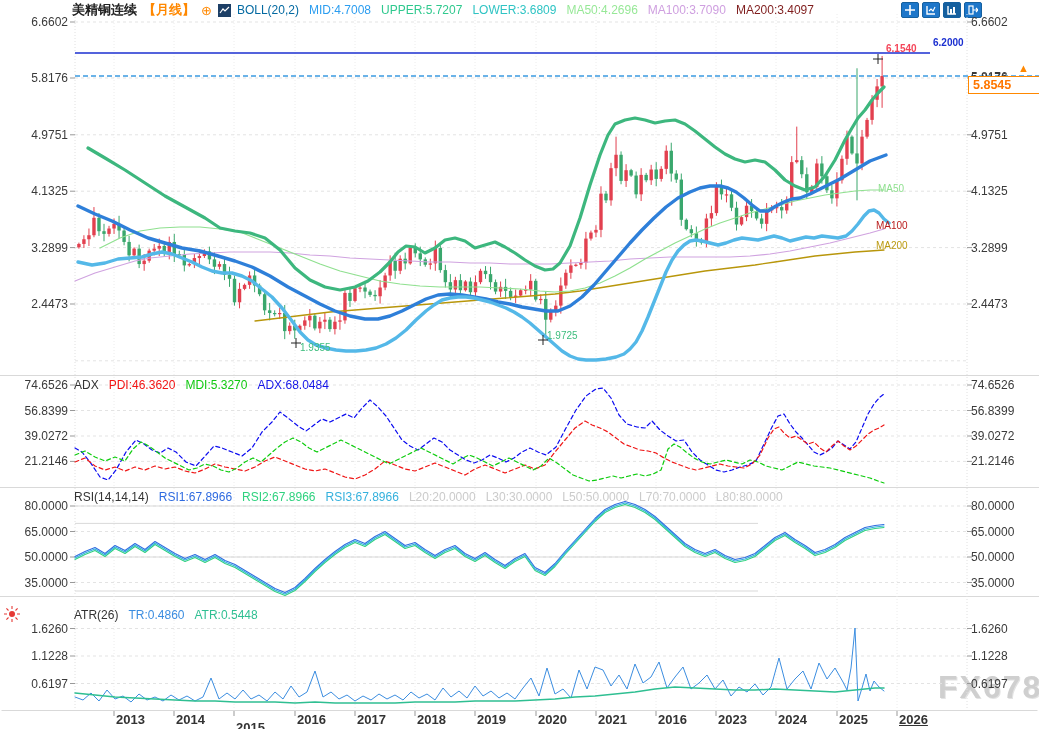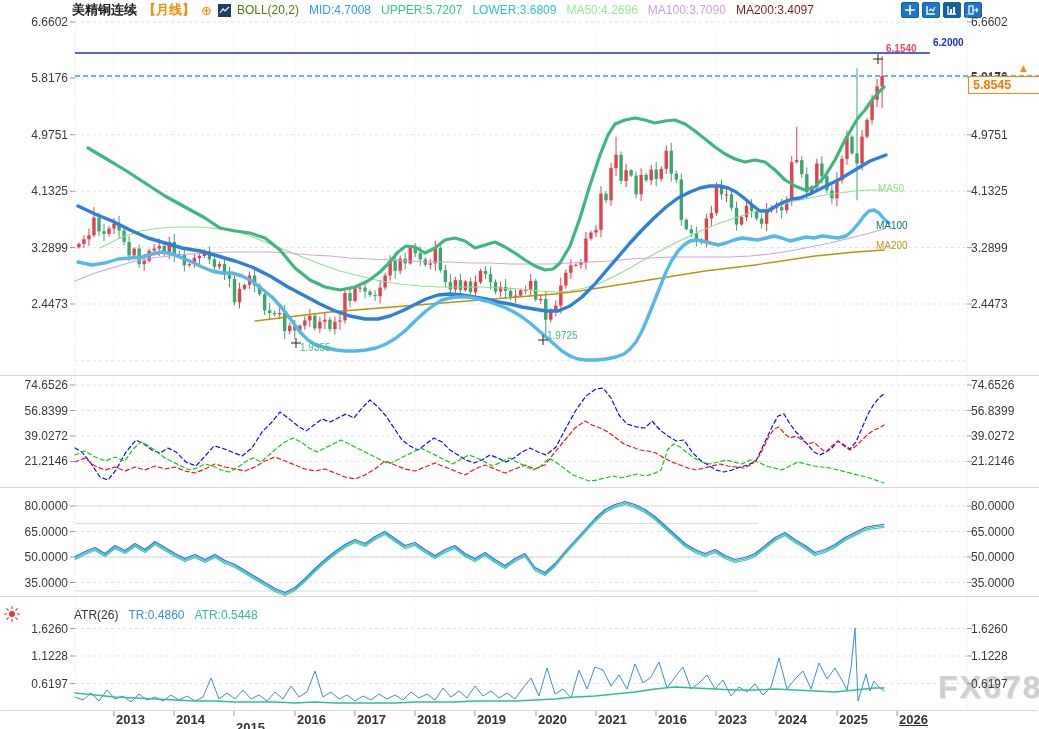--- a/index.html
+++ b/index.html
@@ -472,21 +472,21 @@
     <span class="hdr-sym">美精铜连续</span>
     <span class="hdr-period">【月线】</span>
     <span style="color:#ff8800;font-size:13px;cursor:pointer">⊕</span>
     <span style="display:inline-flex">
       <svg width="13" height="13">
           <rect x="0.5" y="0.5" width="12" height="12" fill="#1d3f66" stroke="#1d3f66"></rect>
           <polyline points="2,9 5,5 7,7 11,3" fill="none" stroke="#fff" stroke-width="1.2"></polyline>
         </svg>
     </span>
     <span class="row" style="position:static">
-        <span style="color: #4d7c0f;">BOLL(20,2)</span>
+        <span style="color: #0369a1;">BOLL(20,2)</span>
         <span style="color: rgb(43, 157, 240);">MID:4.7008</span>
         <span style="color: rgb(47, 201, 142);">UPPER:5.7207</span>
         <span style="color: rgb(47, 196, 196);">LOWER:3.6809</span>
         <span style="color: rgb(151, 232, 151);">MA50:4.2696</span>
         <span style="color: rgb(207, 159, 224);">MA100:3.7090</span>
         <span style="color: #7f1d1d; text-align: right;">MA200:3.4097</span>
       </span>
   </div>
 
   <div class="toolbar">
@@ -509,21 +509,38 @@
         </svg>
       </span>
     <span class="tbtn">
       <svg width="10" height="10">
           <rect x="1" y="1" width="4" height="8" fill="none" stroke="#fff" stroke-width="1.2"></rect>
           <path d="M5 5 H10 M8 3 L10 5 L8 7" stroke="#fff" fill="none" stroke-width="1.2"></path>
         </svg>
       </span>
   </div>
 
-
+  <div class="row" style="left:74px;top:378px;z-index:6">
+      <span style="color: rgb(51, 51, 51);">ADX</span>
+      <span style="color: rgb(242, 21, 21);">PDI:46.3620</span>
+      <span style="color: rgb(18, 201, 18);">MDI:5.3270</span>
+      <span style="color: rgb(21, 21, 232);">ADX:68.0484</span>
+    </div>
+
+  <div class="row" style="left:74px;top:490px;z-index:6">
+      <span style="color: rgb(51, 51, 51);">RSI(14,14,14)</span>
+      <span style="color: rgb(47, 107, 224);">RSI1:67.8966</span>
+      <span style="color: rgb(47, 210, 127);">RSI2:67.8966</span>
+      <span style="color: rgb(53, 177, 221);">RSI3:67.8966</span>
+      <span style="color: rgb(203, 203, 203);">L20:20.0000</span>
+      <span style="color: rgb(203, 203, 203);">L30:30.0000</span>
+      <span style="color: rgb(203, 203, 203);">L50:50.0000</span>
+      <span style="color: rgb(203, 203, 203);">L70:70.0000</span>
+      <span style="color: rgb(203, 203, 203);">L80:80.0000</span>
+    </div>
 
   <div class="row" style="left:74px;top:608px;z-index:6">
       <span style="color: rgb(51, 51, 51);">ATR(26)</span>
       <span style="color: rgb(59, 141, 224);">TR:0.4860</span>
       <span style="color: rgb(47, 191, 146);">ATR:0.5448</span>
     </div>
 
   <span class="abs" style="left:3px;top:605px;z-index:6">
     <svg width="18" height="18">
       <circle cx="9" cy="9" r="3" fill="#e53935"></circle>
@@ -531,21 +548,21 @@
         <path d="M9 1 V4 M9 14 V17 M1 9 H4 M14 9 H17 M3.4 3.4 L5.5 5.5 M12.5 12.5 L14.6 14.6 M14.6 3.4 L12.5 5.5 M5.5 12.5 L3.4 14.6"></path>
       </g>
     </svg>
   </span>
 
   <div class="ann" style="left:886px;top:43px;color:#f4465a;font-weight:bold">6.1540</div>
   <div class="ann" style="left:933px;top:37px;color:#1b2fd0;font-weight:bold">6.2000</div>
   <div class="ann" style="left:300px;top:342px;color:#3dbd7d">1.9355</div>
   <div class="ann" style="left:547px;top:330px;color:#3dbd7d">1.9725</div>
   <div class="ann" style="left:878px;top:183px;color:#8fe08f">MA50</div>
-  <div class="ann" style="left:876px;top:220px;color:#0f766e">MA100</div>
+  <div class="ann" style="left:876px;top:220px;color:#b91c1c">MA100</div>
   <div class="ann" style="left:876px;top:240px;color:#bb9a10">MA200</div>
 
   <div class="axis-label-r" style="left:971px;top:70px;z-index:3">5.8176</div>
 
   <div class="price-box">5.8545</div>
   <div class="ann" style="left:1018px;top:62px;color:#ff8800;font-size:11px;z-index:6">▲</div>
 
   <div class="watermark">FX678</div>
 
   <div class="bottombar">

